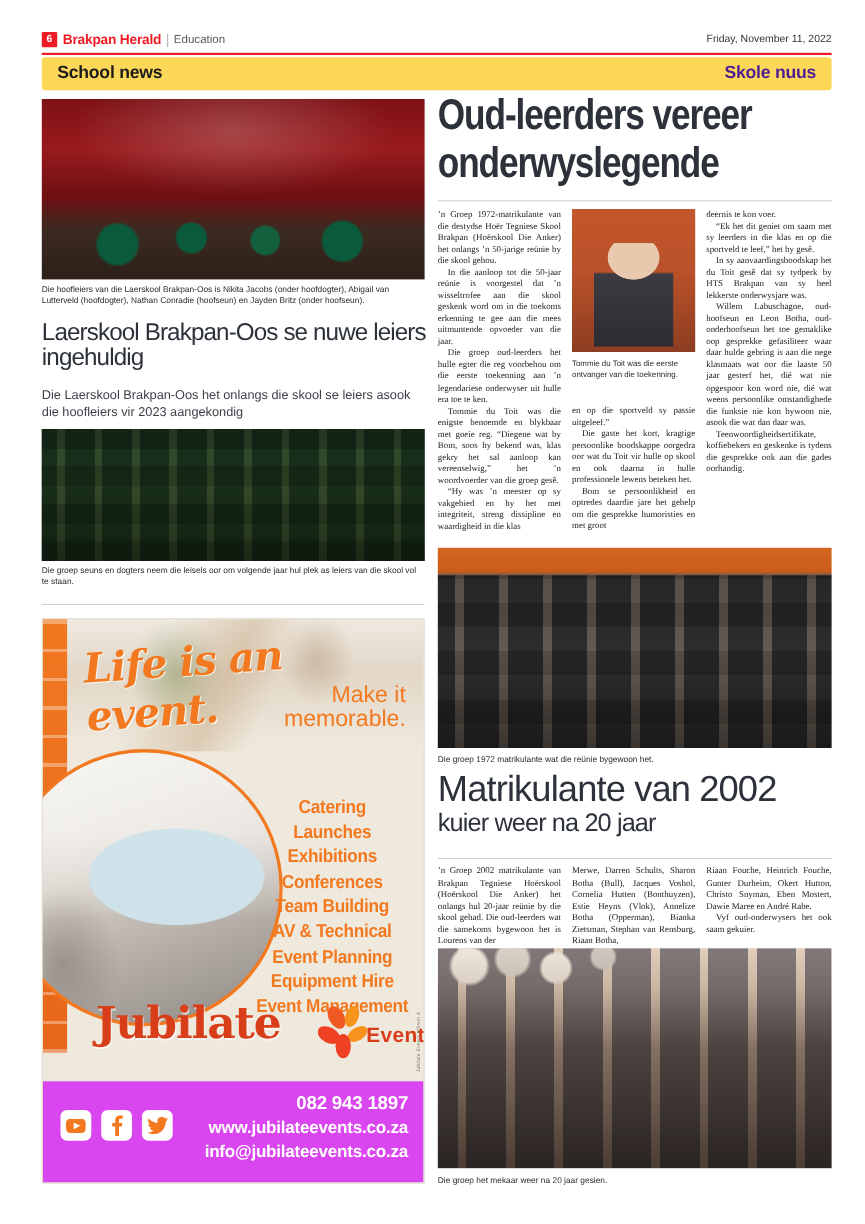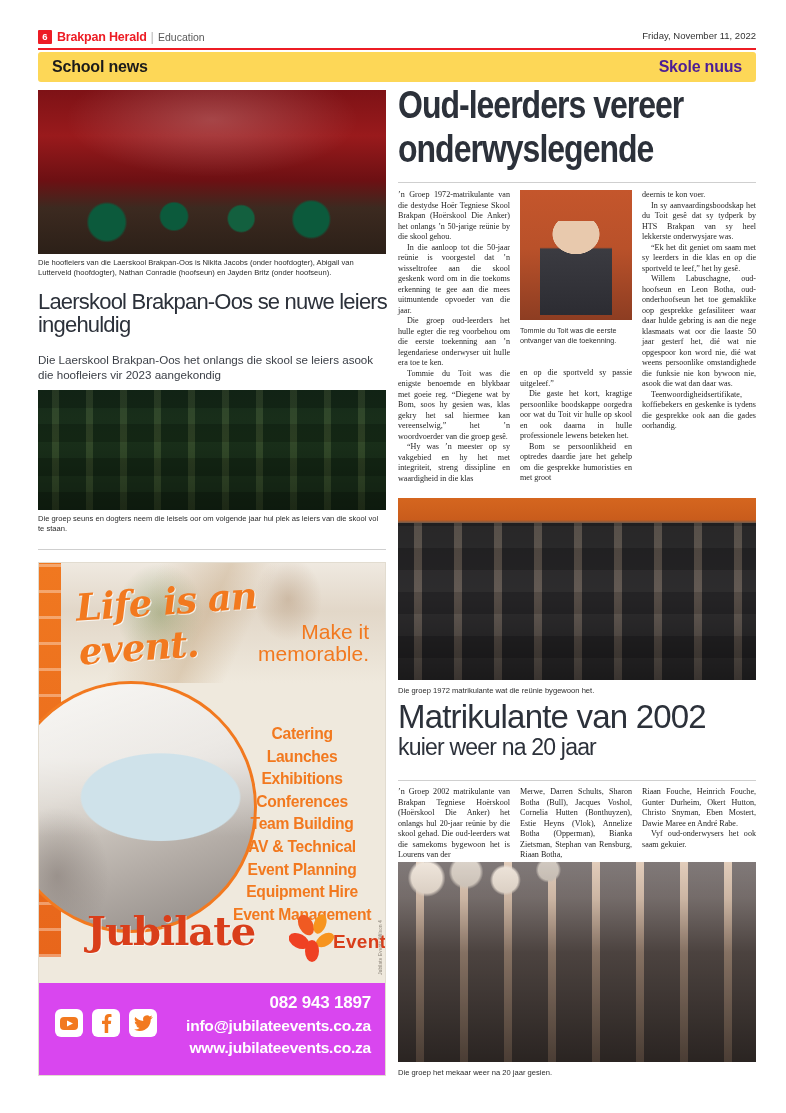--- a/index.html
+++ b/index.html
@@ -307,52 +307,52 @@
           </svg>
       </span>
       <span class="soc">
         <svg width="19" height="16" viewBox="0 0 19 16">
             <path d="M18.6 2.1c-.7.3-1.4.5-2.2.6.8-.5 1.4-1.2 1.7-2.1-.7.4-1.6.8-2.4.9A3.8 3.8 0 0 0 9.2 5c0 .3 0 .6.1.9C6 5.7 3.2 4.2 1.3 1.9a3.8 3.8 0 0 0 1.2 5.1c-.6 0-1.2-.2-1.7-.5a3.8 3.8 0 0 0 3 3.7c-.5.2-1.1.2-1.7.1a3.8 3.8 0 0 0 3.5 2.6A7.6 7.6 0 0 1 0 14.5 10.8 10.8 0 0 0 5.8 16c7 0 10.9-5.9 10.9-11v-.5c.8-.5 1.4-1.2 1.9-2z" fill="#f2791f"></path>
           </svg>
       </span>
     </div>
     <div class="ad-contact">
       <div class="ad-phone">082 943 1897</div>
+      <div>www.jubilateevents.co.za</div>
       <div>info@jubilateevents.co.za</div>
-      <div>www.jubilateevents.co.za</div>
     </div>
   </div>
 </div>
 
 <div class="hl-cond" style="position:absolute; left:398px; top:86px; width:440px; font-size:39px;">Oud-leerders vereer</div>
 <div class="hl-cond" style="position:absolute; left:398px; top:130px; width:440px; font-size:39px;">onderwyslegende</div>
 
 <div class="hr-thin" style="position:absolute; left:398px; top:182px; width:358px;"></div>
 
 <div class="bodycol" style="position:absolute; left:398px; top:190px; width:112px;">
   <p class="first">’n Groep 1972-matrikulante van die destydse Hoër Tegniese Skool Brakpan (Hoërskool Die Anker) het onlangs ’n 50-jarige reünie by die skool gehou.</p>
   <p>In die aanloop tot die 50-jaar reünie is voorgestel dat ’n wisseltrofee aan die skool geskenk word om in die toekoms erkenning te gee aan die mees uitmuntende opvoeder van die jaar.</p>
   <p>Die groep oud-leerders het hulle egter die reg voorbehou om die eerste toekenning aan ’n legendariese onderwyser uit hulle era toe te ken.</p>
-  <p>Tommie du Toit was die enigste benoemde en blykbaar met goeie reg. “Diegene wat by Bom, soos hy gesien was, klas gekry het sal hiermee kan vereenselwig,” het ’n woordvoerder van die groep gesê.</p>
+  <p>Tommie du Toit was die enigste benoemde en blykbaar met goeie reg. “Diegene wat by Bom, soos hy bekend was, klas gekry het sal aanloop kan vereenselwig,” het ’n woordvoerder van die groep gesê.</p>
   <p>“Hy was ’n meester op sy vakgebied en hy het met integriteit, streng dissipline en waardigheid in die klas</p>
 </div>
 
 <div class="photo ph-portrait" style="left:520px; top:190px; width:112px; height:130px;"></div>
 <div class="caption" style="position:absolute; left:520px; top:326px; width:112px; font-size:7.2px;">Tommie du Toit was die eerste ontvanger van die toekenning.</div>
 
 <div class="bodycol" style="position:absolute; left:520px; top:368px; width:112px;">
   <p class="first">en op die sportveld sy passie uitgeleef.”</p>
   <p>Die gaste het kort, kragtige persoonlike boodskappe oorgedra oor wat du Toit vir hulle op skool en ook daarna in hulle professionele lewens beteken het.</p>
   <p>Bom se persoonlikheid en optredes daardie jare het gehelp om die gesprekke humoristies en met groot</p>
 </div>
 
 <div class="bodycol" style="position:absolute; left:642px; top:190px; width:114px;">
   <p class="first">deernis te kon voer.</p>
+  <p>“Ek het dit geniet om saam met sy leerders in die klas en op die sportveld te leef,” het hy gesê.</p>
   <p>In sy aanvaardingsboodskap het du Toit gesê dat sy tydperk by HTS Brakpan van sy heel lekkerste onderwysjare was.</p>
-  <p>“Ek het dit geniet om saam met sy leerders in die klas en op die sportveld te leef,” het hy gesê.</p>
   <p>Willem Labuschagne, oud-hoofseun en Leon Botha, oud-onderhoofseun het toe gemaklike oop gesprekke gefasiliteer waar daar hulde gebring is aan die nege klasmaats wat oor die laaste 50 jaar gesterf het, dié wat nie opgespoor kon word nie, dié wat weens persoonlike omstandighede die funksie nie kon bywoon nie, asook die wat dan daar was.</p>
   <p>Teenwoordigheidsertifikate, koffiebekers en geskenke is tydens die gesprekke ook aan die gades oorhandig.</p>
 </div>
 
 <div class="photo ph-reunion" style="left:398px; top:498px; width:358px; height:182px;"></div>
 <div class="caption" style="position:absolute; left:398px; top:686px; width:358px;">Die groep 1972 matrikulante wat die reünie bygewoon het.</div>
 
 <div class="hl-sans" style="position:absolute; left:398px; top:700px; width:380px; font-size:33px;">Matrikulante van 2002</div>
 <div class="hl-sans" style="position:absolute; left:398px; top:736px; width:380px; font-size:23px;">kuier weer na 20 jaar</div>
 

